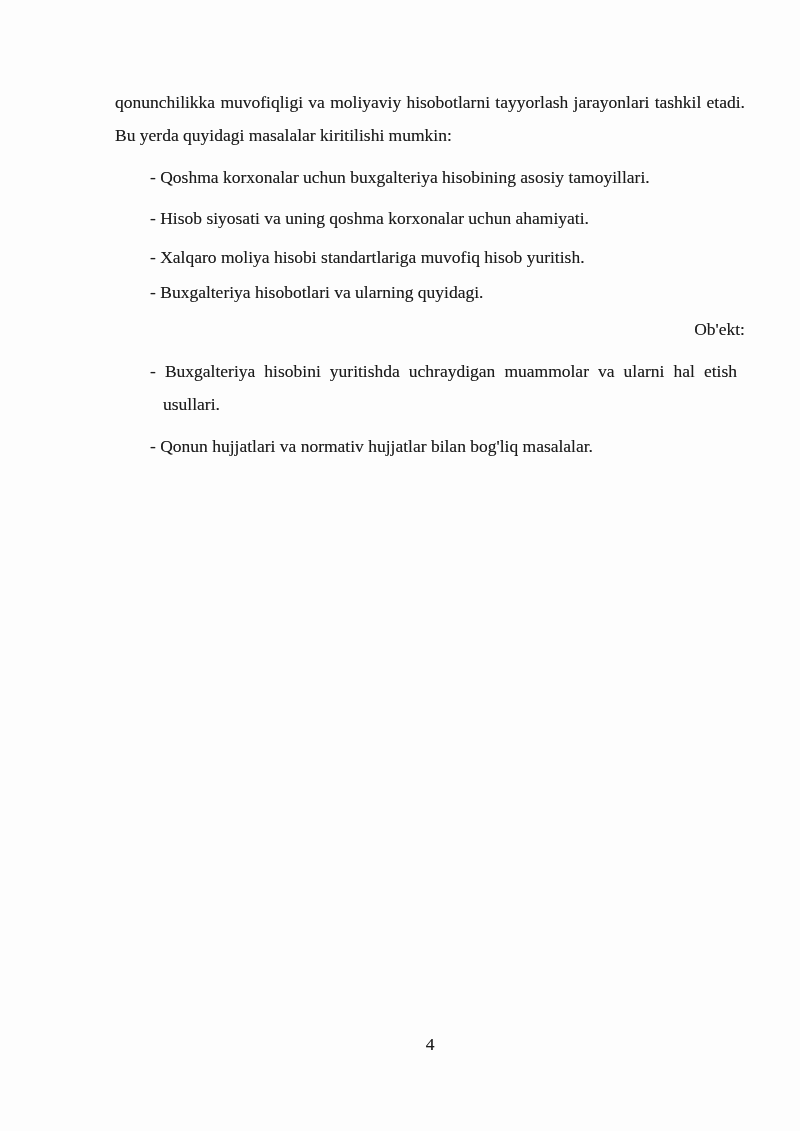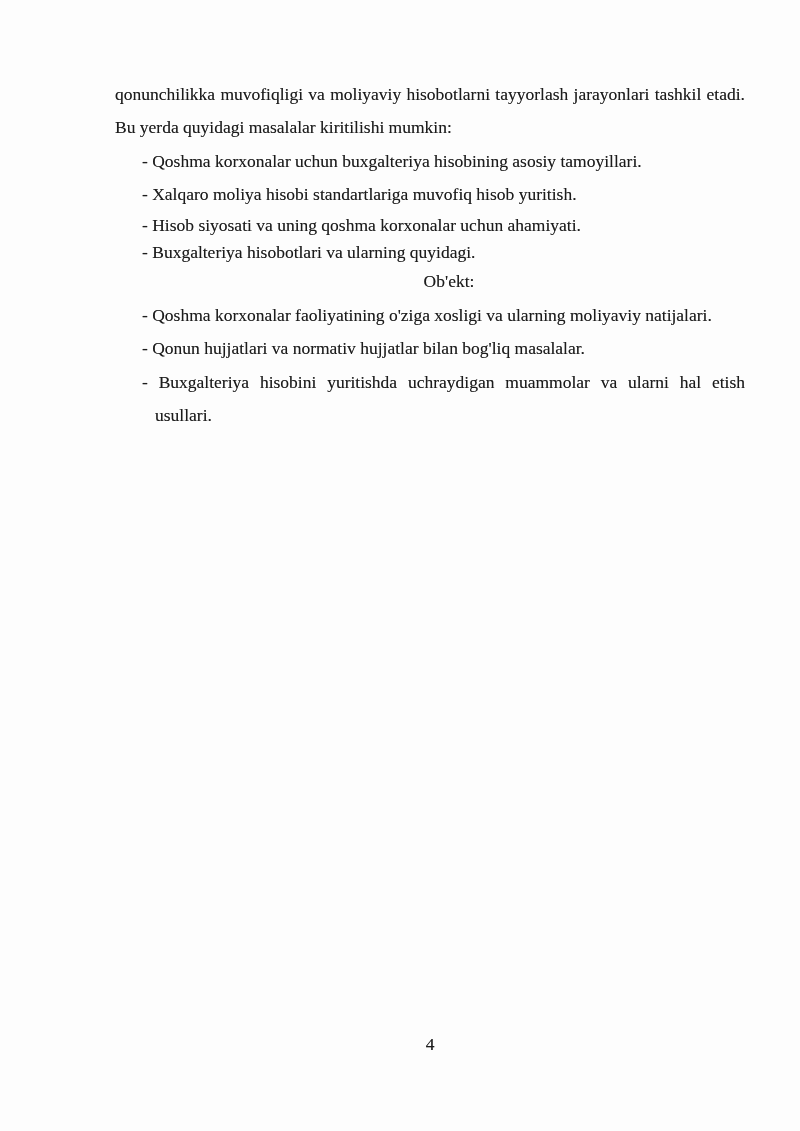--- a/index.html
+++ b/index.html
@@ -15,51 +15,51 @@
     color: #1c1c1c;
     overflow: hidden;
   }
   .page {
     position: absolute;
     inset: 0;
   }
   .content {
     position: absolute;
     left: 115px;
-    top: 78px;
+    top: 86px;
     width: 630px;
     font-size: 17.5px;
     line-height: 33.4px;
     text-shadow: 0 0 0.4px rgba(20,20,20,0.45);
   }
   .para {
     margin: 0;
     text-align: justify;
   }
   .para.first-indent {
     text-indent: 27px;
   }
   .dash-list {
     list-style: none;
     margin: 0;
     padding: 0;
   }
   .dash-list li {
-    margin: 0;
+    margin: 8px;
     padding-left: 40px;   
     text-indent: -13px;   
     text-align: justify;
   }
   
   .list-masalalar li:nth-child(3) { margin-top: -3px; }
   .list-masalalar li:nth-child(4) { margin-top: -6px; }
   .obekt-heading {
     margin: -4px 0 0 0;
     text-indent: 38px;
-    text-align: center;
+    text-align: right;
   }
   .page-number {
     position: absolute;
     left: 115px;
     width: 630px;
     top: 1033px;
     text-align: center;
     font-size: 17.5px;
     line-height: 22px;
     text-shadow: 0 0 0.4px rgba(20,20,20,0.45);
@@ -68,30 +68,29 @@
 </head>
 <body style="background: rgb(253, 253, 253); color: rgb(28, 28, 28);">
 
 <div class="page">
   <div class="content">
 
     <p class="para">qonunchilikka muvofiqligi va moliyaviy hisobotlarni tayyorlash jarayonlari tashkil etadi. Bu yerda quyidagi masalalar kiritilishi mumkin:</p>
 
     <ul class="dash-list list-masalalar">
       <li>- Qoshma korxonalar uchun buxgalteriya hisobining asosiy tamoyillari.</li>
+      <li>- Hisob siyosati va uning qoshma korxonalar uchun ahamiyati.</li>
       <li>- Xalqaro moliya hisobi standartlariga muvofiq hisob yuritish.</li>
-      <li>- Hisob siyosati va uning qoshma korxonalar uchun ahamiyati.</li>
       <li>- Buxgalteriya hisobotlari va ularning quyidagi.</li>
     </ul>
 
     <p class="para obekt-heading">Ob'ekt:</p>
 
 
     <ul class="dash-list list-jihatlar">
-      <li>- Qoshma korxonalar faoliyatining o'ziga xosligi va ularning moliyaviy natijalari.</li>
+      <li>- Buxgalteriya hisobini yuritishda uchraydigan muammolar va ularni hal etish usullari.</li>
       <li>- Qonun hujjatlari va normativ hujjatlar bilan bog'liq masalalar.</li>
-      <li>- Buxgalteriya hisobini yuritishda uchraydigan muammolar va ularni hal etish usullari.</li>
     </ul>
 
   </div>
 
   <div class="page-number">4</div>
 </div>
 
 </body></html>

